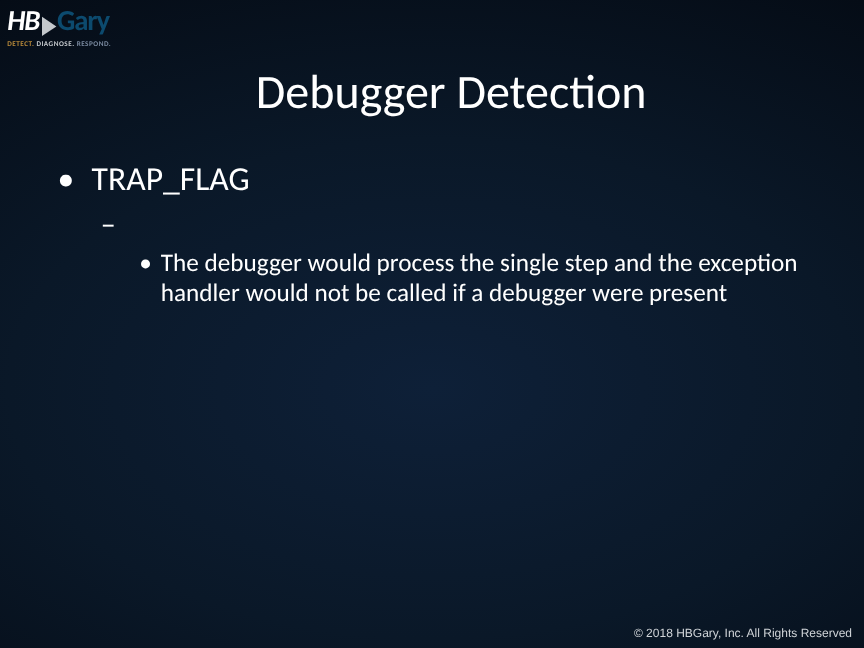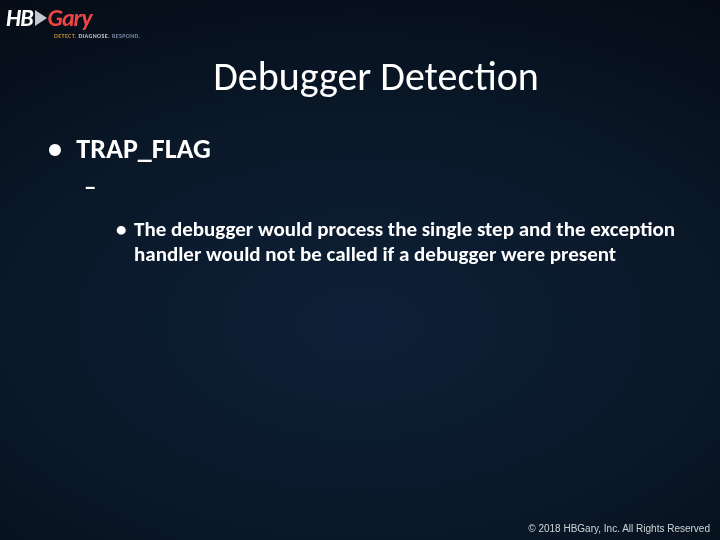--- a/index.html
+++ b/index.html
@@ -12,44 +12,43 @@
     position: relative;
   }
 
   
   .logo {
     position: absolute;
     top: 6px; left: 6px;
     width: 130px;
   }
   .logo-main {
-    display: flex; align-items: center;
+    display: flex; align-items: flex-end;
     font-weight: 900;
     font-size: 24px;
     letter-spacing: -1px;
     line-height: 1;
   }
   .logo-hb { color: #fff; font-style: italic; }
   .logo-tri {
     width: 0; height: 0;
     border-top: 8px solid transparent;
     border-bottom: 8px solid transparent;
     border-left: 12px solid #c4c8cc;
     margin: 0 1px 0 2px;
     display: inline-block;
   }
-  .logo-gary { color: #ef4444; font-style: italic; }
+  .logo-gary { color: #0c4a6e; }
   .logo-tag {
     font-size: 6px;
     letter-spacing: 0.4px;
     color: #c4c8cc;
     font-weight: 700;
     margin-top: 2px;
     white-space: nowrap;
-    margin-left: 48px;
   }
   .logo-tag .d1 { color: #b98a3a; }
   .logo-tag .d2 { color: #c4c8cc; }
   .logo-tag .d3 { color: #7a8aa0; }
 
   
   .title {
     position: absolute;
     top: 52px;
     left: 0; right: 0;
@@ -69,38 +68,38 @@
     font-size: 28px;
     line-height: 1.22;
   }
   .lvl1 { list-style: none; }
   .lvl1 > li::before {
     content: "•";
     display: inline-block;
     width: 22px;
     margin-left: -2px;
   }
-  .lvl1 > li { padding-left: 2px; margin-bottom: 4px; font-weight: bold; }
+  .lvl1 > li { padding-left: 2px; margin-bottom: 4px; }
 
   .lvl2 {
     list-style: none;
     margin-top: 6px;
     margin-left: 34px;
     font-size: 25px;
   }
   .lvl2 > li::before {
     content: "–";
     display: inline-block;
     width: 20px;
   }
   .lvl2 > li { margin-bottom: 2px; }
 
   .lvl3 {
     list-style: none;
-    margin-top: 14px;
+    margin-top: 4px;
     margin-left: 32px;
     font-size: 21px;
   }
   .lvl3 > li { display: flex; }
   .lvl3 > li::before {
     content: "•";
     flex: 0 0 18px;
   }
   .lvl3 > li > span { display: block; }
 

